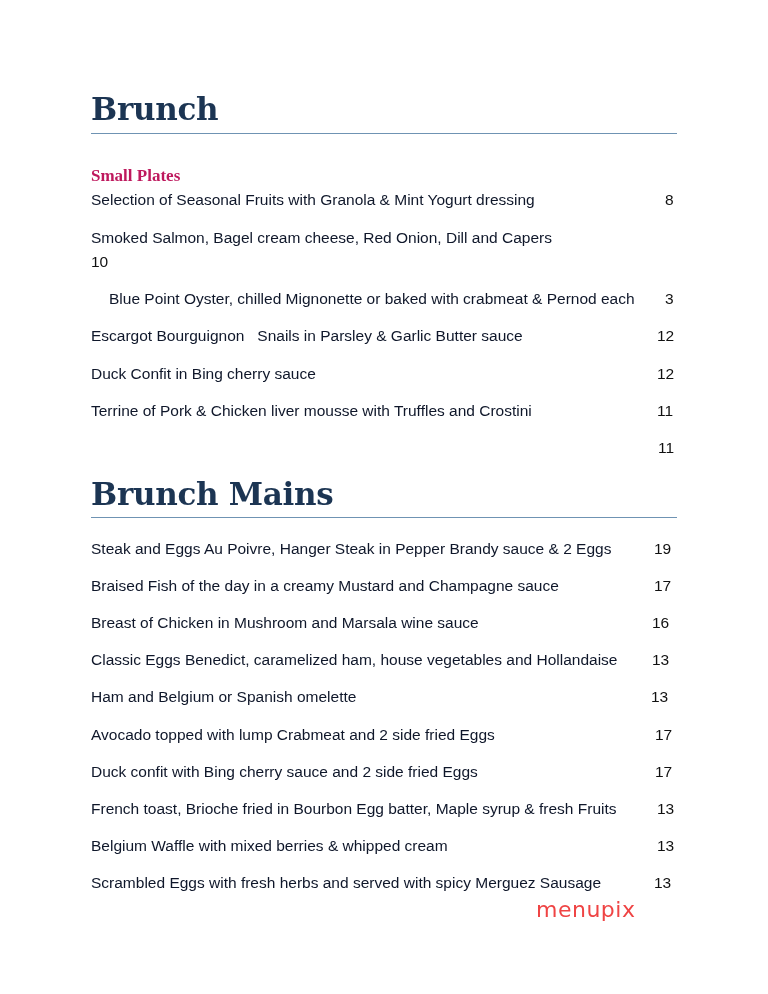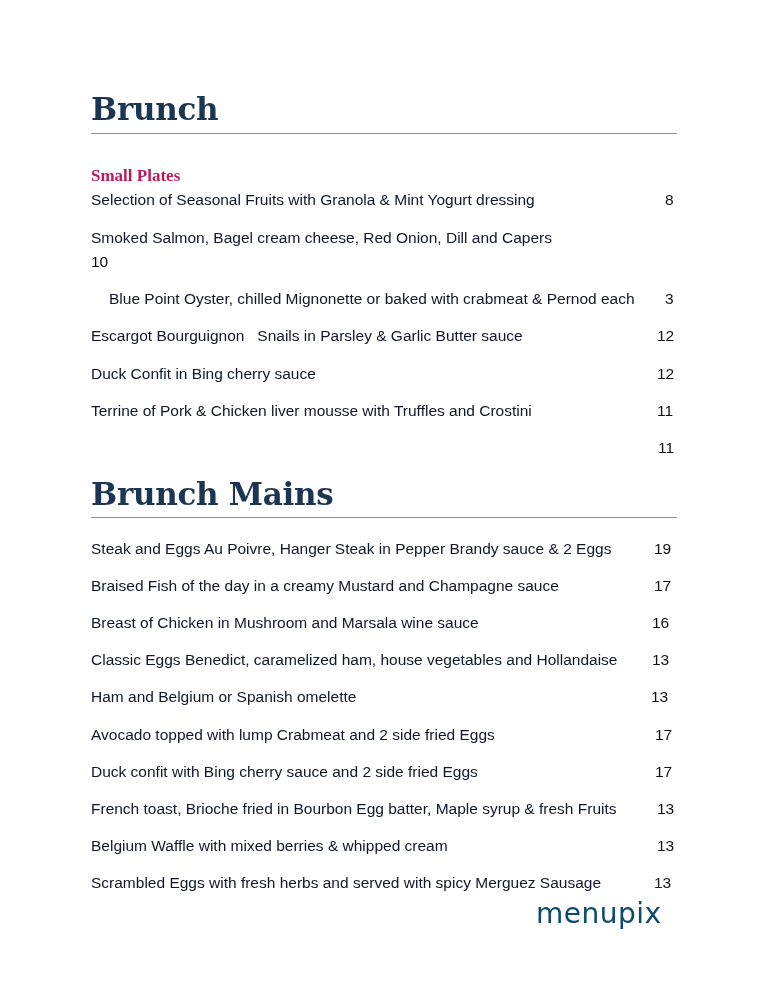--- a/index.html
+++ b/index.html
@@ -62,23 +62,23 @@
       font-size: 15.5px;
       line-height: 1;
       color: #111111;
       white-space: nowrap;
     }
     .watermark {
       position: absolute;
       left: 536px;
       top: 897px;
       font-family: "DejaVu Sans", sans-serif;
-      font-size: 28px;
+      font-size: 22px;
       font-weight: normal;
-      color: #0c4a6e;
+      color: #ef4444;
       letter-spacing: 0.5px;
     }
   </style>
 </head>
 <body>
 
 <div class="page">
 
   <h1 class="section-title" style="top:94px;">Brunch</h1>
   <div class="rule" style="top:133px;"></div>

